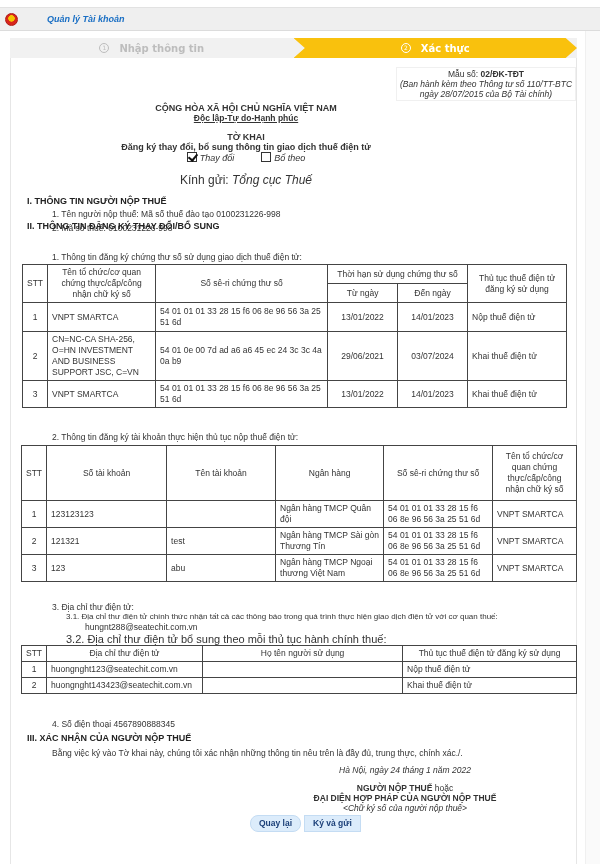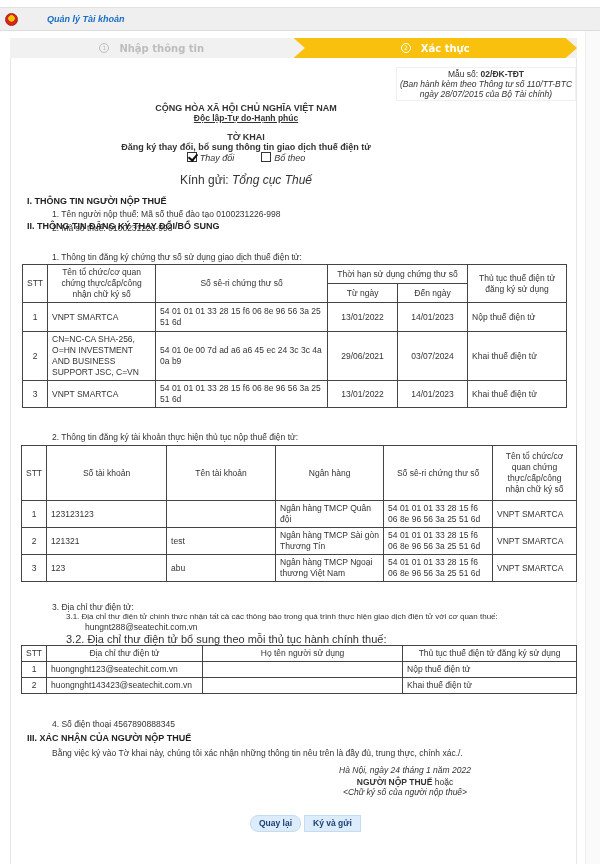--- a/index.html
+++ b/index.html
@@ -236,18 +236,19 @@
   </tr>
 </tbody>
   </table>
 
 <div class="line" style="left:52px;top:719px;">4. Số điện thoại 4567890888345</div>
 <div class="line sec" style="left:27px;top:733px;">III. XÁC NHẬN CỦA NGƯỜI NỘP THUẾ</div>
 <div class="line" style="left:52px;top:748px;">Bằng việc ký vào Tờ khai này, chúng tôi xác nhận những thông tin nêu trên là đầy đủ, trung thực, chính xác./.</div>
 
 <div style="position:absolute;left:290px;width:230px;top:765px;text-align:center;font-size:8.5px;line-height:10px;">
   <div class="it">Hà Nội, ngày 24 tháng 1 năm 2022</div>
-  <div style="margin-top:2px;"><b>NGƯỜI NỘP THUẾ</b><span> hoặc</span></div>
+  <div style="margin-top:8px;"><b>NGƯỜI NỘP THUẾ</b><span> hoặc</span></div>
+  <div class="b">ĐẠI DIỆN HỢP PHÁP CỦA NGƯỜI NỘP THUẾ</div>
   <div class="it">&lt;Chữ ký số của người nộp thuế&gt;</div>
 </div>
 
 <button class="btn" style="left:250px;border-radius:8px;">Quay lại</button>
 <button class="btn" style="left:304px;">Ký và gửi</button>
 
 </body></html>

